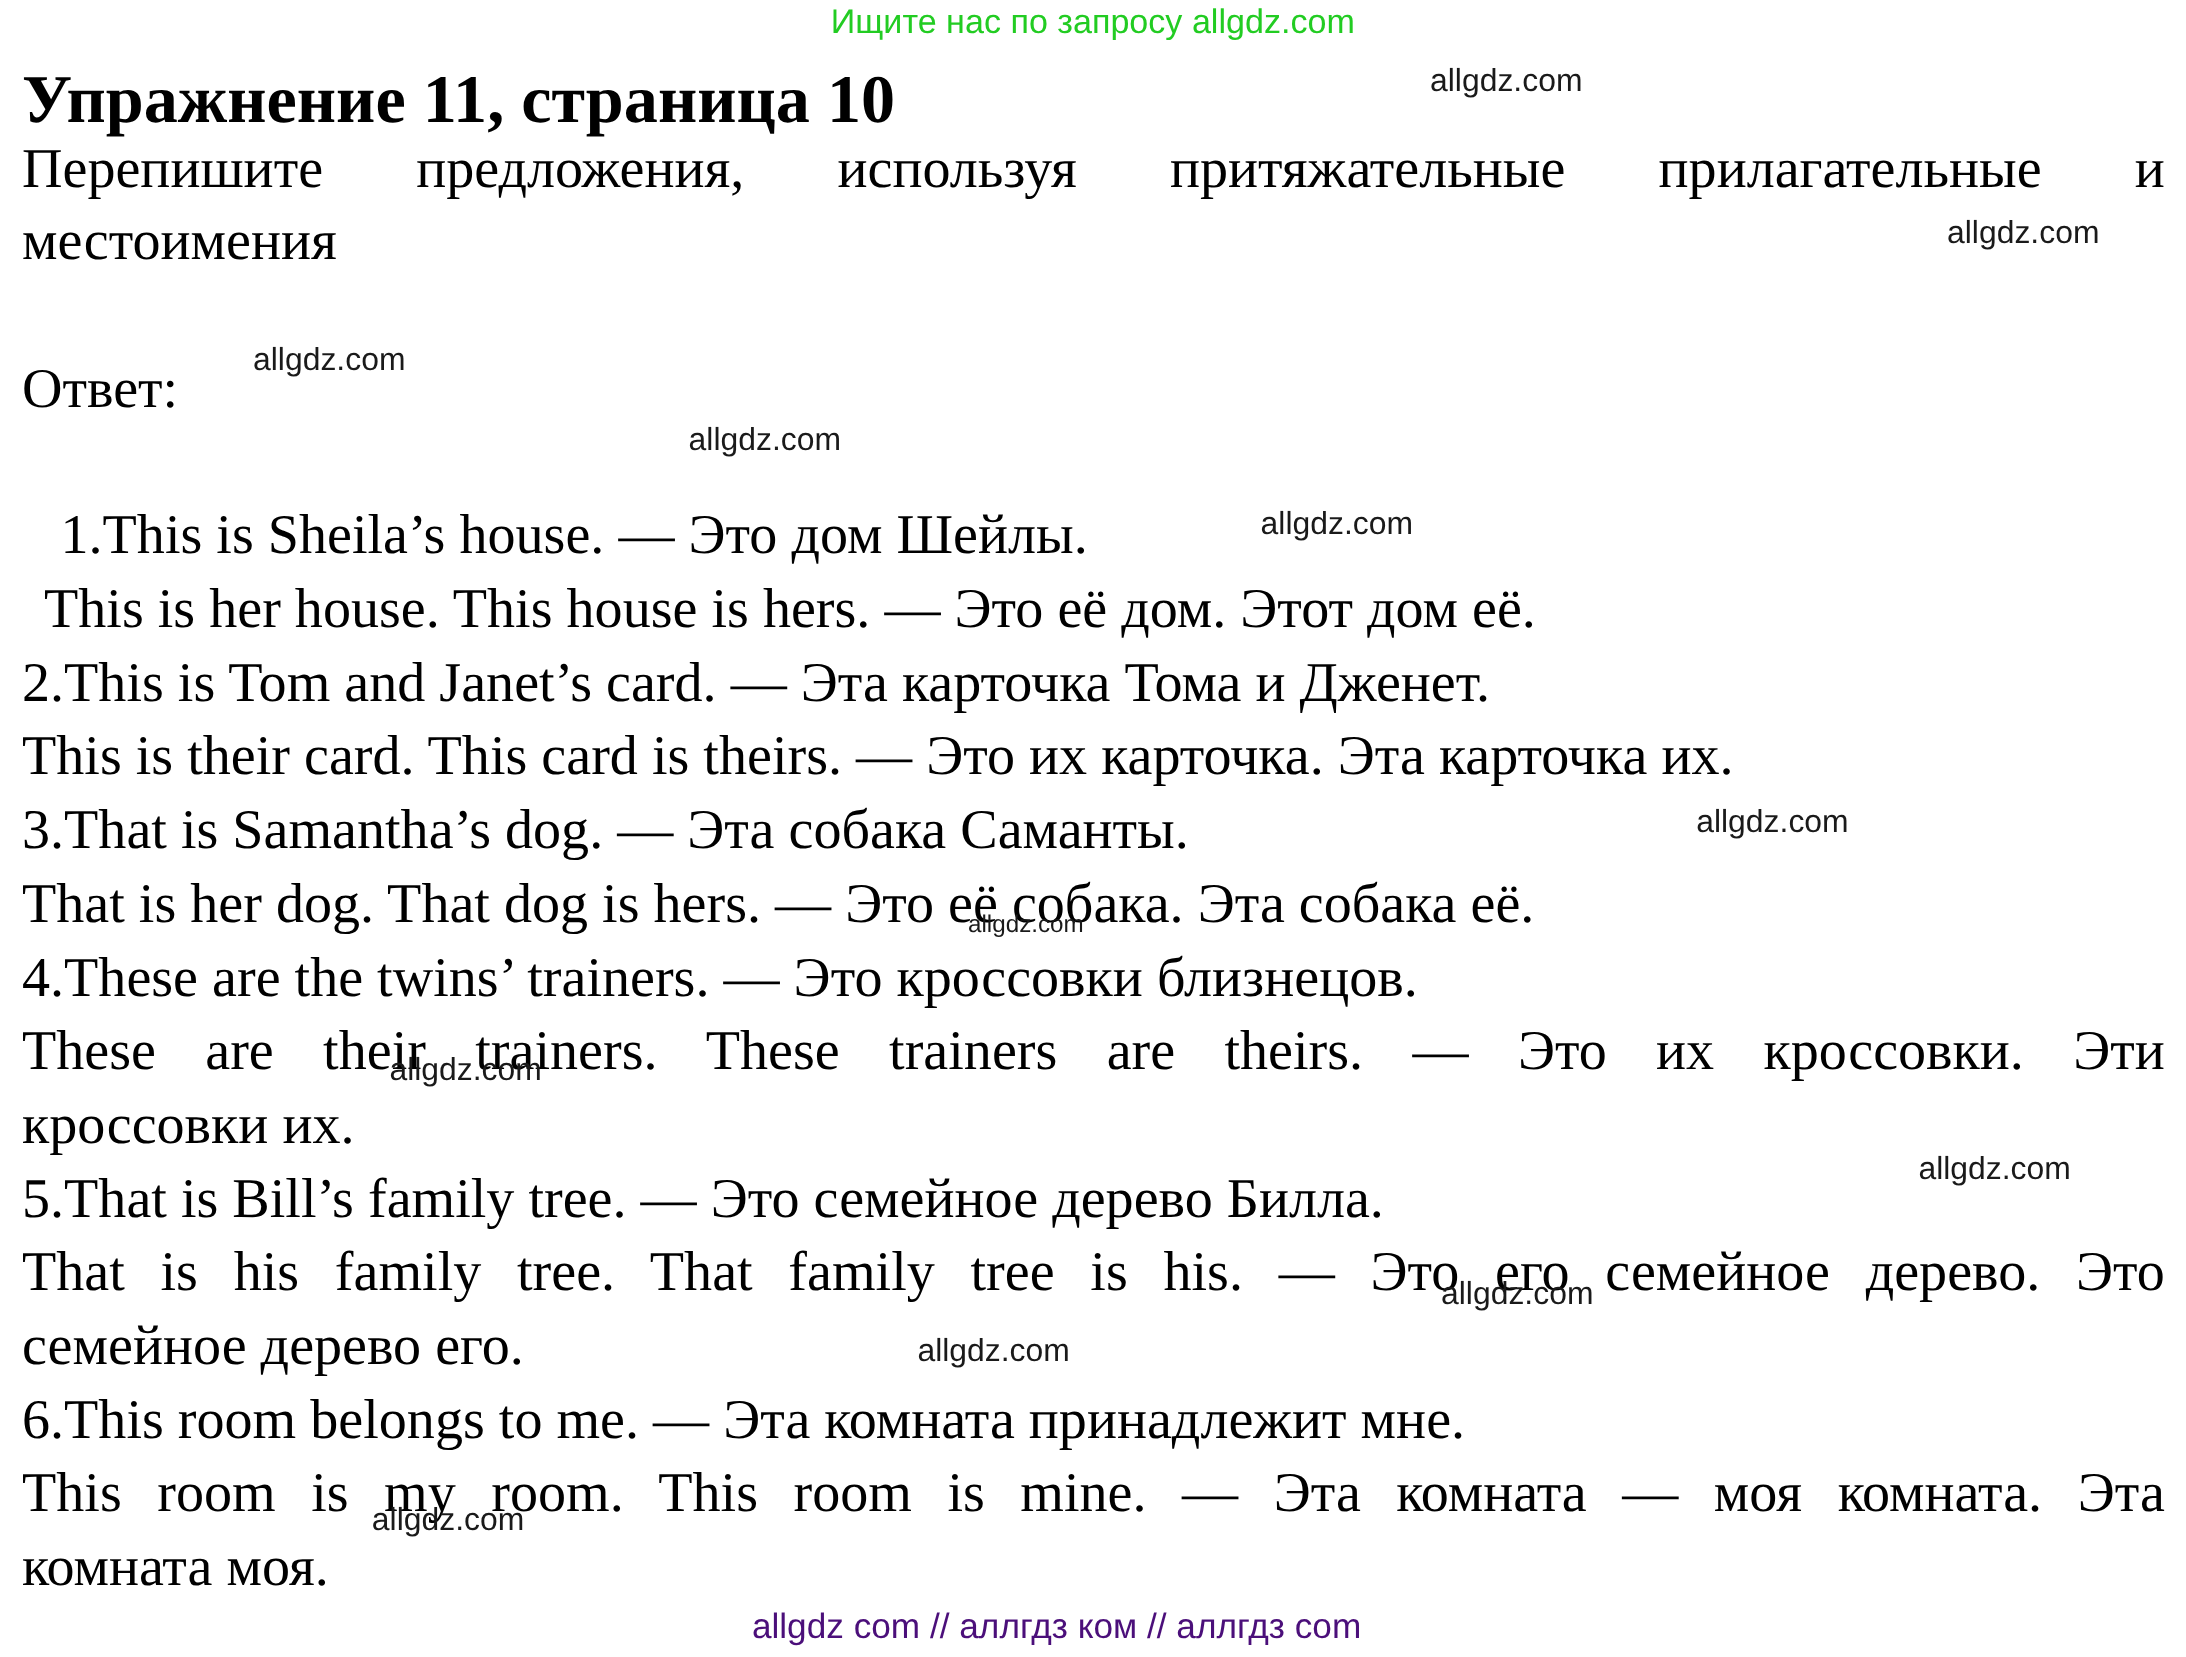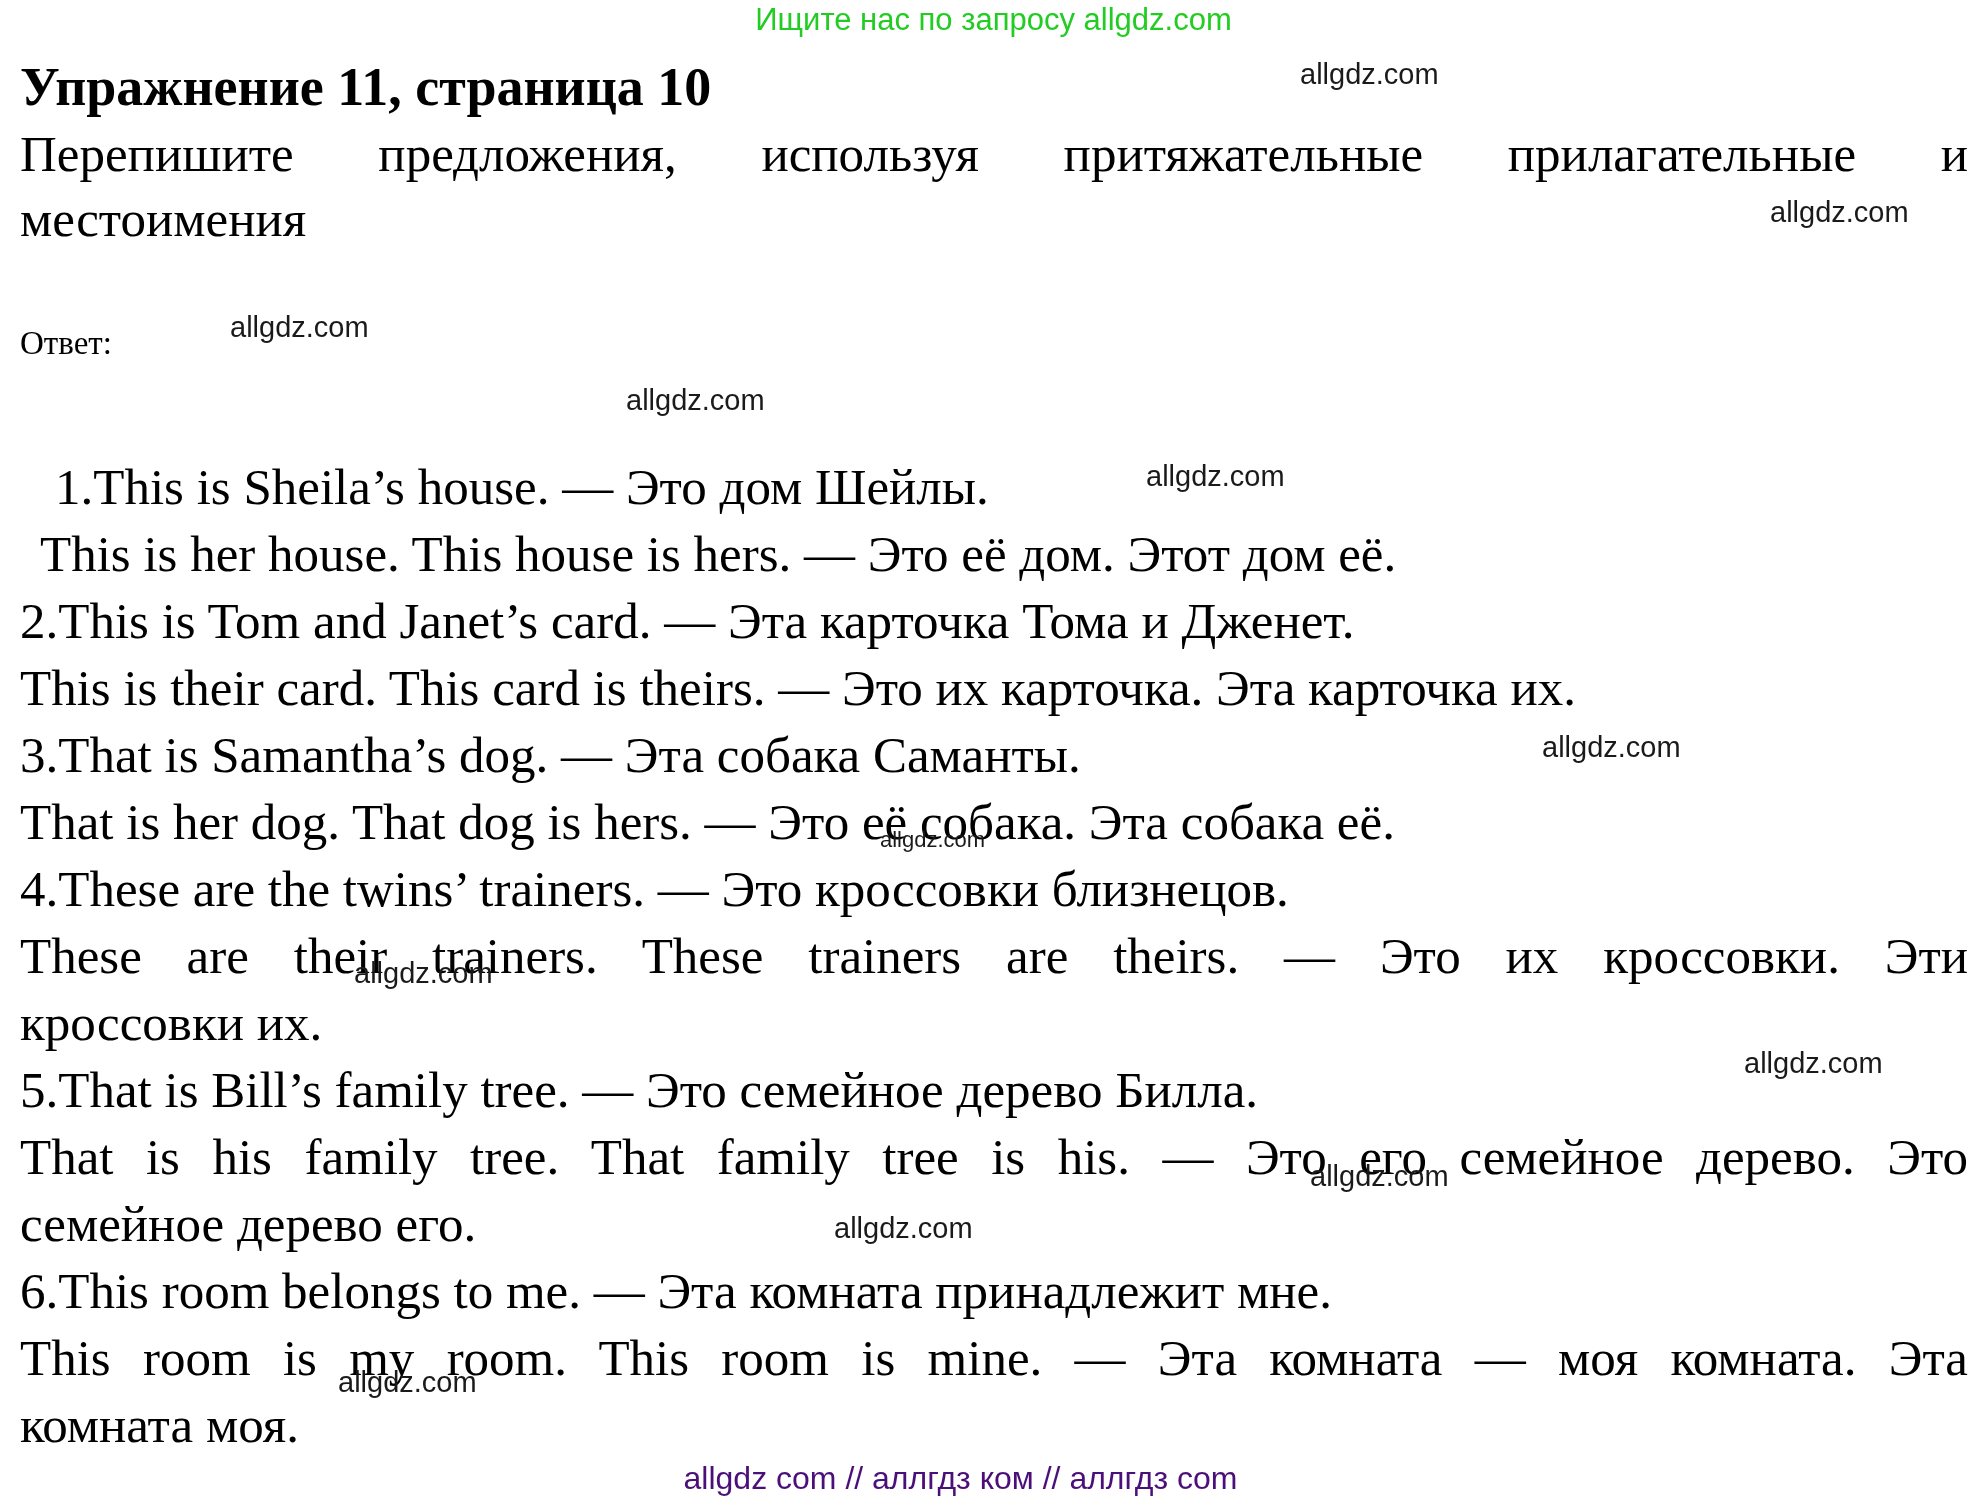--- a/index.html
+++ b/index.html
@@ -1,24 +1,24 @@
 <!DOCTYPE html>
 <html><head>
 <meta charset="utf-8">
 <style>
   html, body { margin:0; padding:0; background:#ffffff; }
   body { width:1987px; height:1506px; position:relative; overflow:hidden; }
   .abs { position:absolute; white-space:nowrap; }
   .serif { font-family:"Liberation Serif","DejaVu Serif",serif; color:#000; }
   .sans { font-family:"Liberation Sans","DejaVu Sans",sans-serif; }
   .promo { color:#22cc22; font-size:31px; left:0; width:1987px; text-align:center; top:2px; }
-  .title { font-weight:bold; font-size:54px; left:20px; top:56px; }
+  .title { font-weight:bold; font-size:62px; left:20px; top:56px; }
   .instr { font-size:51px; left:20px; width:1948px; }
   .instr.justify { text-align:justify; text-align-last:justify; white-space:normal; }
-  .answer-label { font-size:33px; left:20px; top:325px; }
+  .answer-label { font-size:51px; left:20px; top:325px; }
   .line { font-size:51px; left:20px; }
   .line.justify { width:1948px; white-space:normal; text-align:justify; text-align-last:justify; }
   .wm { color:#1a1a1a; font-size:29px; }
   .footer { color:#4b0f7a; font-size:32px; left:0; width:1921px; text-align:center; top:1460px; }
 </style>
 </head>
 <body>
 
 <div class="abs sans promo">Ищите нас по запросу allgdz.com</div>
 

